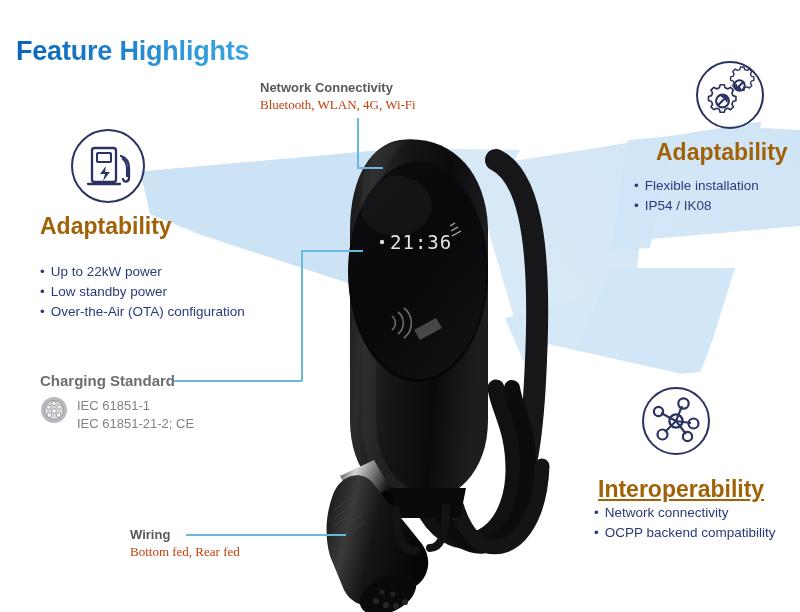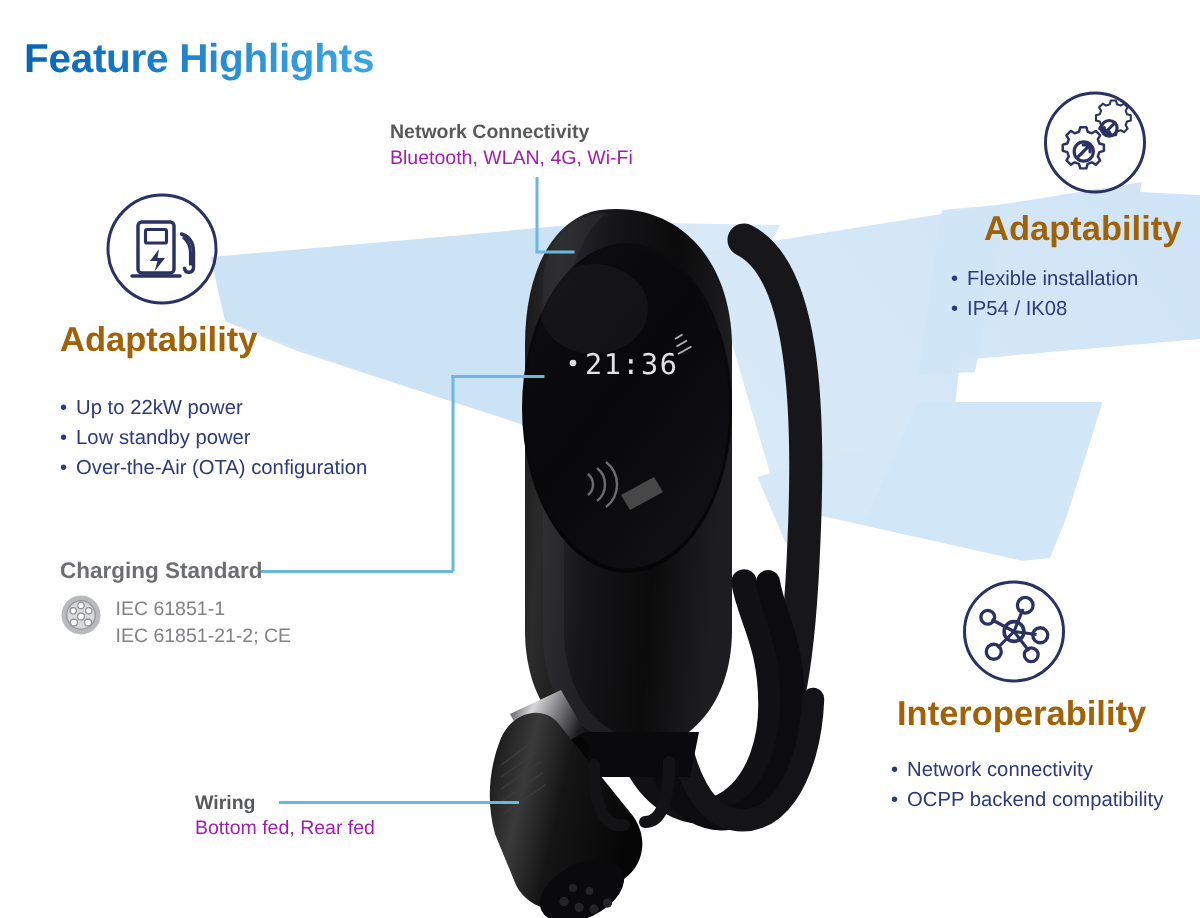--- a/index.html
+++ b/index.html
@@ -10,21 +10,21 @@
     overflow:hidden;
     position:relative;
   }
   #stage{position:absolute;inset:0;width:800px;height:612px;overflow:hidden;}
 
   
   #beams{position:absolute;left:0;top:0;width:800px;height:612px;}
 
   
   .page-title{
-    position:absolute;left:16px;top:24px;
+    position:absolute;left:16px;top:36px;
     font-size:27px;font-weight:bold;letter-spacing:-.2px;
     background:linear-gradient(95deg,#0a63b5 0%,#1877c4 30%,#2f96d8 70%,#3aa6e0 100%);
     -webkit-background-clip:text;background-clip:text;
     color:transparent;-webkit-text-fill-color:transparent;
     white-space:nowrap;
     text-align:right;
   }
 
   
   .icon-circle{position:absolute;}
@@ -36,21 +36,21 @@
   }
   .bullets{position:absolute;}
   .bullets .b{
     color:#2b3a7a;font-size:13.5px;line-height:20px;white-space:nowrap;
   }
   .bullets .b::before{content:"\2022";margin-right:6px;}
 
   
   .callout{position:absolute;white-space:nowrap;}
   .callout .c-title{font-size:13px;font-weight:bold;color:#58595b;line-height:17px;}
-  .callout .c-sub{font-size:13px;color:#a21caf;line-height:18px;}
+  .callout .c-sub{font-size:13px;color:#c2410c;line-height:18px;font-family:Liberation Serif, serif;}
 
   .lead{position:absolute;background:#6ab8de;}
   .lead.h{height:1.5px;}
   .lead.v{width:1.5px;}
 
   
   .cs-head{
     position:absolute;font-size:15px;font-weight:bold;color:#6d6e71;white-space:nowrap;
   }
   .cs-lines{position:absolute;font-size:13px;color:#808285;line-height:18px;white-space:nowrap;}
@@ -305,19 +305,19 @@
         <path d="M39,39 L49,52"></path>
       </g>
       <circle cx="39" cy="39" r="6.6" fill="none" stroke="#2b3161" stroke-width="2.4"></circle>
       <circle cx="46.5" cy="21.5" r="5.2" fill="none" stroke="#2b3161" stroke-width="2.2"></circle>
       <circle cx="21.5" cy="29.5" r="4.6" fill="none" stroke="#2b3161" stroke-width="2.2"></circle>
       <circle cx="56.5" cy="41.5" r="5" fill="none" stroke="#2b3161" stroke-width="2.2"></circle>
       <circle cx="25.5" cy="52.5" r="5" fill="none" stroke="#2b3161" stroke-width="2.2"></circle>
       <circle cx="50.5" cy="54.5" r="4.6" fill="none" stroke="#2b3161" stroke-width="2.2"></circle>
     </svg>
   </div>
-  <div class="sect-title" style="left:598px;top:462px;font-size:23px;">Interoperability</div>
+  <div class="sect-title" style="left:598px;top:476px;font-size:23px;text-decoration:underline;">Interoperability</div>
   <div class="bullets" id="inter-bullets" style="left:594px;top:503px;">
       <div class="b">Network connectivity</div>
       <div class="b">OCPP backend compatibility</div>
     </div>
 
 </div>
 
 </body></html>

